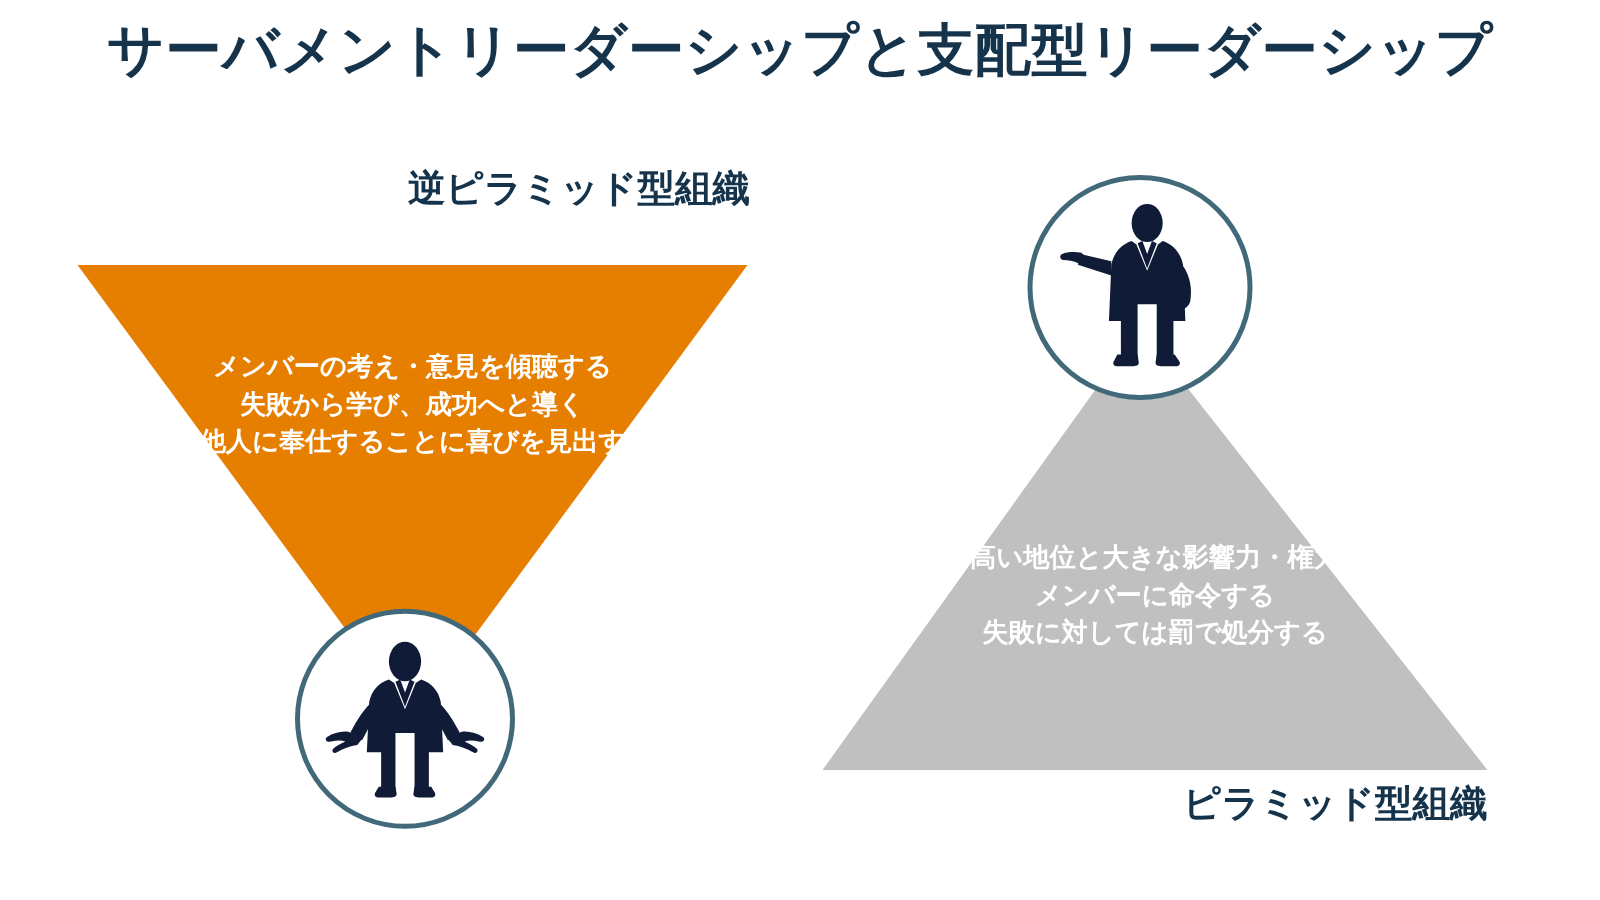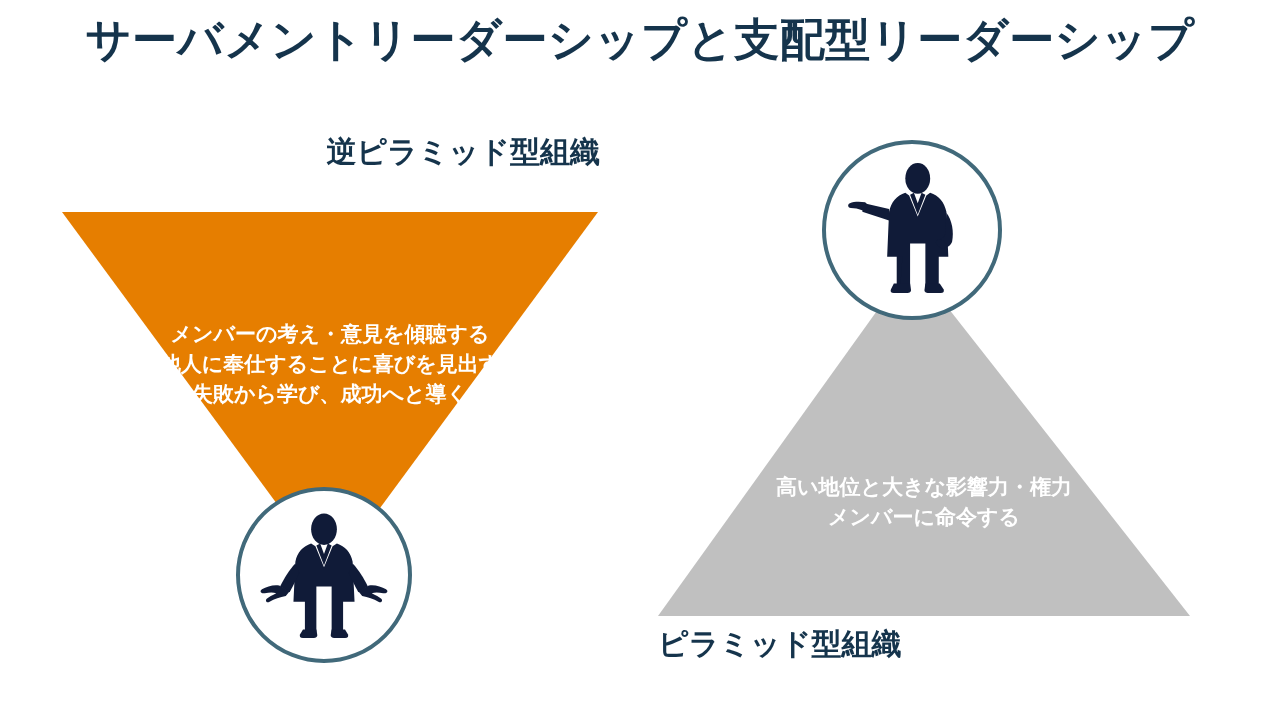--- a/index.html
+++ b/index.html
@@ -47,21 +47,21 @@
   #heading-left {
     left: 60px;
     top: 134px;
     width: 540px;
     text-align: right;
   }
   #heading-right {
     left: 658px;
     top: 626px;
     width: 532px;
-    text-align: left;
+    text-align: right;
   }
 
   
   .shape-layer {
     position: absolute;
     left: 0;
     top: 0;
     width: 1280px;
     height: 720px;
     pointer-events: none;
@@ -69,21 +69,20 @@
 
   
   .tri-text {
     position: absolute;
     color: #ffffff;
     font-size: 21px;
     font-weight: bold;
     line-height: 1.42;
     text-align: center;
     white-space: nowrap;
-    margin-top: 40px;
   }
   #tri-text-left {
     left: 60px;
     top: 279px;
     width: 540px;
   }
   #tri-text-right {
     left: 658px;
     top: 432px;
     width: 532px;
@@ -131,22 +130,22 @@
 
     <polygon points="62,212 598,212 330,576" fill="#E67E00"></polygon>
 
     <polygon points="912,262 1190,616 658,616" fill="#C0C0C0"></polygon>
   </svg>
 
   <div class="section-heading" id="heading-left">逆ピラミッド型組織</div>
 
   <div class="tri-text" id="tri-text-left">
     <div>メンバーの考え・意見を傾聴する</div>
+    <div>失敗から学び、成功へと導く</div>
     <div>他人に奉仕することに喜びを見出す</div>
-    <div>失敗から学び、成功へと導く</div>
   </div>
 
   <div class="avatar-circle" id="avatar-left">
     <svg viewBox="0 0 176 176" xmlns="http://www.w3.org/2000/svg">
       <g fill="#101B38">
 
         <ellipse cx="88" cy="40" rx="13.5" ry="16.5"></ellipse>
 
         <path d="M74.5,55 C66,58 60,64 58,74 L56,116 L68,116 L68,150 L80,150 L80,100 L96,100 L96,150 L108,150 L108,116 L120,116 L118,74 C116,64 110,58 101.5,55 L97,58 L88,80 L79,58 Z"></path>
 
@@ -166,20 +165,21 @@
         <path d="M96,145 L110,145 L113,150 C114,152 113,154 110,154 L101,154 C97,154 95,153 95,151 Z"></path>
       </g>
     </svg>
   </div>
 
   <div class="section-heading" id="heading-right">ピラミッド型組織</div>
 
   <div class="tri-text" id="tri-text-right">
     <div>高い地位と大きな影響力・権力</div>
     <div>メンバーに命令する</div>
+    <div>失敗に対しては罰で処分する</div>
   </div>
 
   <div class="avatar-circle" id="avatar-right">
     <svg viewBox="0 0 180 180" xmlns="http://www.w3.org/2000/svg">
       <g fill="#101B38">
 
         <ellipse cx="96" cy="36" rx="13" ry="16"></ellipse>
 
         <path d="M83,51 C74,54 68,61 66,71 L64,118 L74,118 L74,152 L88,152 L88,104 L104,104 L104,152 L118,152 L118,118 L128,118 L126,71 C124,61 118,54 109,51 L105,54 L96,76 L87,54 Z"></path>
 

